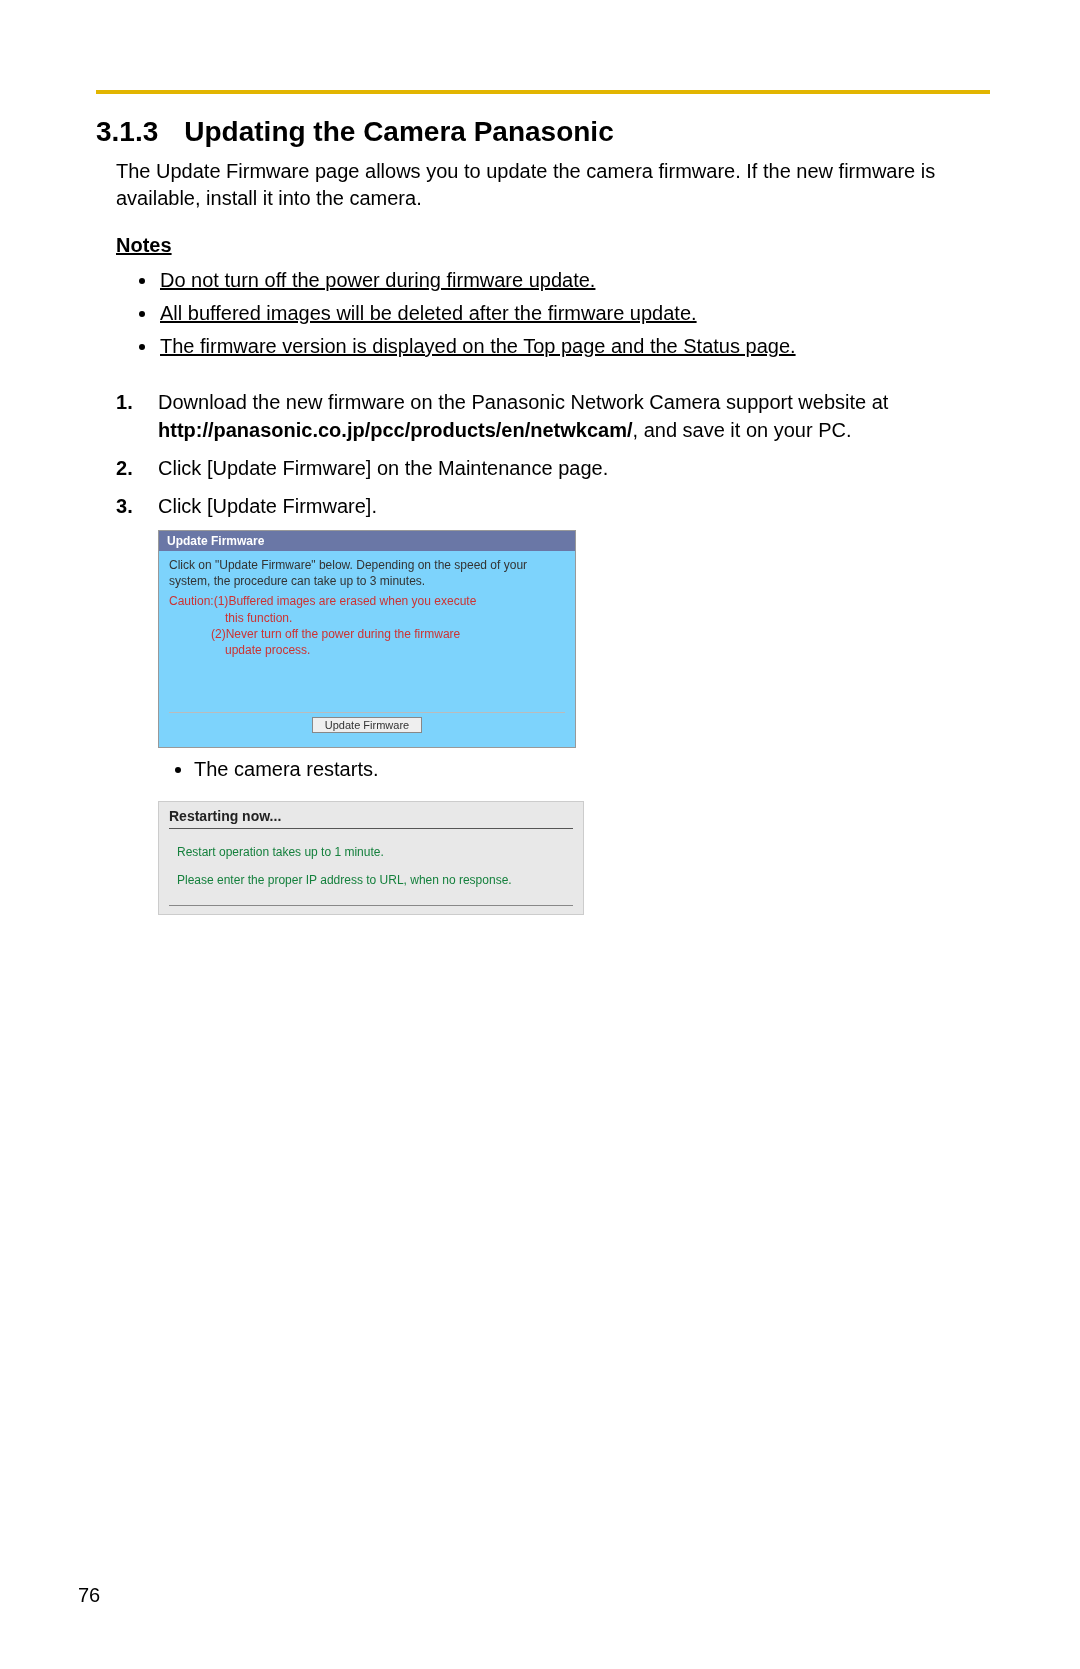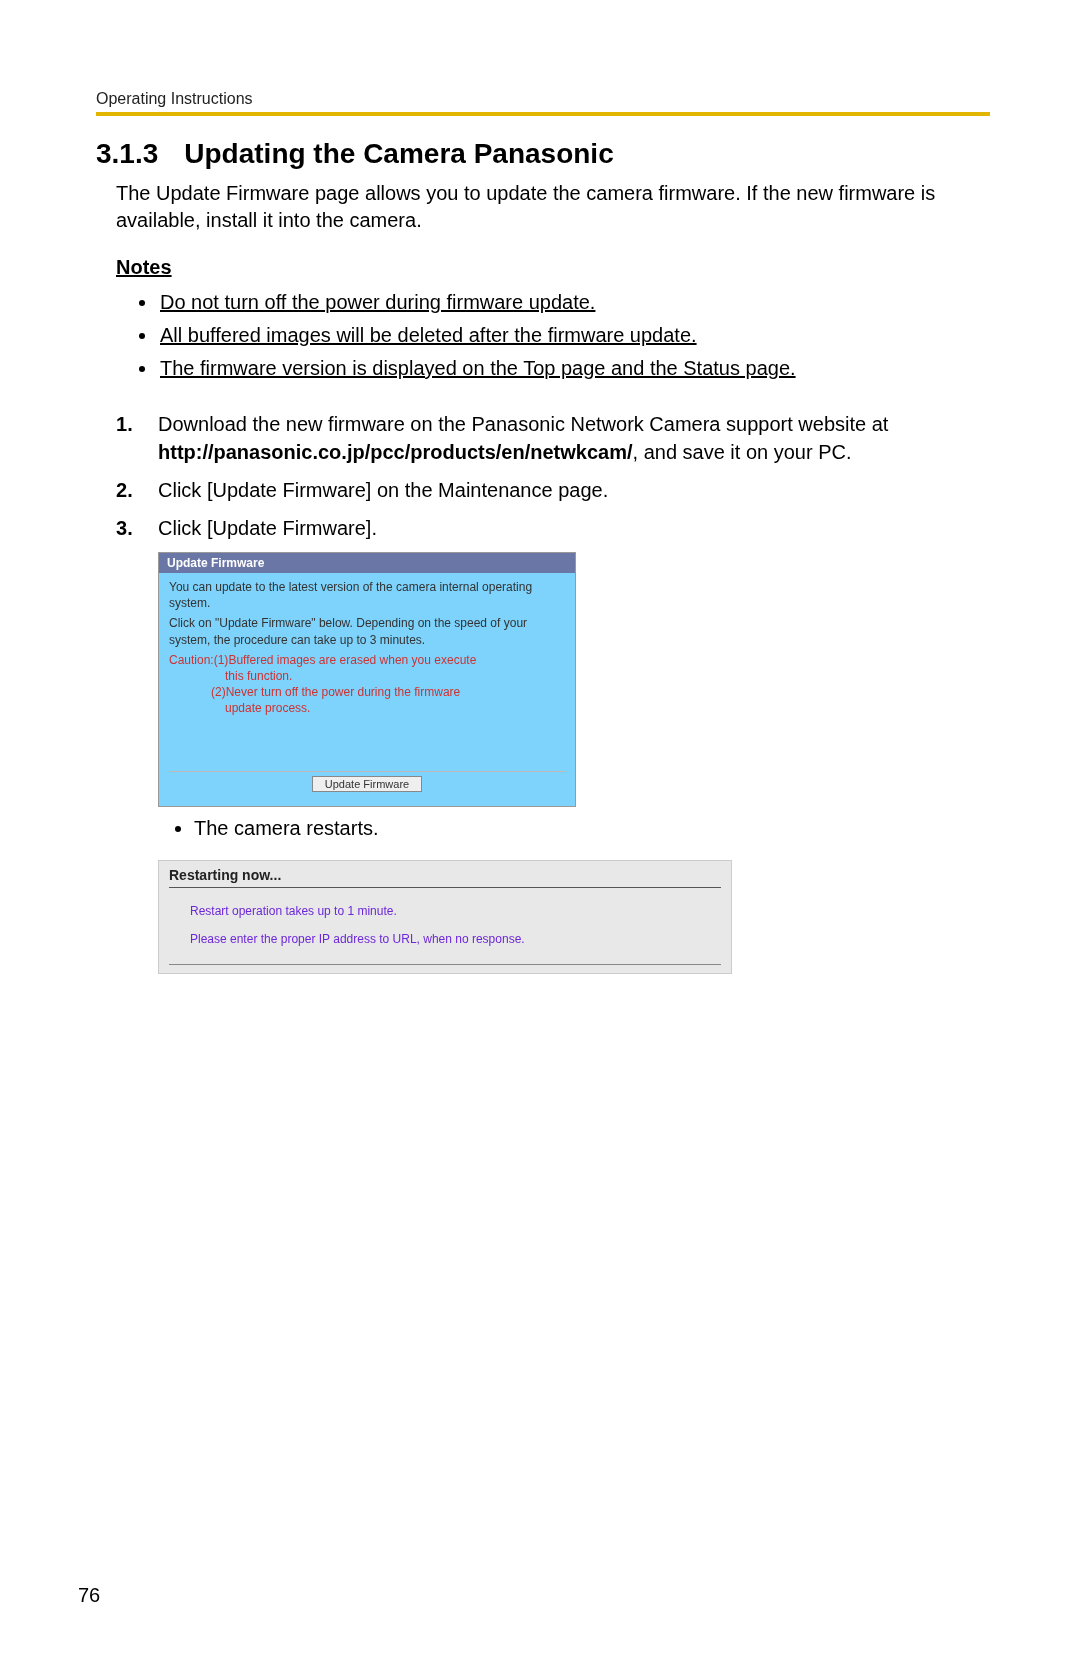--- a/index.html
+++ b/index.html
@@ -107,49 +107,48 @@
     color: #333;
   }
   .sub-bullet {
     margin: 0 0 20px 116px;
     padding: 0;
     font-size: 20px;
   }
   .sub-bullet li { list-style: disc outside; }
   
   .rs-box {
-    width: 574px;
+    width: 426px;
     margin: 13px 0 0 80px;
     background: #e8e8e8;
     border: 1px solid #ccc;
     font-family: Tahoma, Arial, sans-serif;
   }
   .rs-title {
     font-size: 14px;
     font-weight: bold;
     color: #222;
     padding: 6px 10px 4px 10px;
   }
   .rs-rule { border: none; border-top: 1px solid #555; margin: 0 10px 16px 10px; }
-  .rs-line { font-size: 12px; color: #6d28d9; padding: 0 18px 14px 31px; }
+  .rs-line { font-size: 12px; color: #15803d; padding: 0 18px 14px 18px; }
   .rs-rule2 { border: none; border-top: 1px solid #888; margin: 4px 10px 8px 10px; }
   .page-num {
     position: absolute;
     bottom: 62px;
     left: 78px;
     font-size: 20px;
     text-align: center;
   }
 </style>
 </head>
 <body>
 
 <div class="page">
 
-  <div class="running-head">Operating Instructions</div>
   <div class="accent-rule"></div>
 
   <h2 class="section-title">
     <span class="sec-num">3.1.3</span><span>Updating the Camera Panasonic</span>
   </h2>
 
   <p class="intro">The Update Firmware page allows you to update the camera firmware. If the new firmware is available, install it into the camera.</p>
 
   <div class="notes-hd">Notes</div>
   <ul class="plain">
@@ -162,21 +161,20 @@
     <li>
       <span>Download the new firmware on the Panasonic Network Camera support website at </span><span class="url">http://panasonic.co.jp/pcc/products/en/netwkcam/</span><span>, and save it on your PC.</span>
     </li>
     <li>Click [Update Firmware] on the Maintenance page.</li>
     <li>Click [Update Firmware].</li>
   </ol>
 
   <div class="fw-box">
     <div class="fw-title">Update Firmware</div>
     <div class="fw-body">
-      <div class="fw-desc">You can update to the latest version of the camera internal operating system.</div>
       <div class="fw-desc">Click on "Update Firmware" below. Depending on the speed of your system, the procedure can take up to 3 minutes.</div>
       <div class="fw-caution">
         <span class="c-lbl">Caution:</span><span>(1)</span><span>Buffered images are erased when you execute</span>
         <span class="c-sub">this function.</span>
         <span class="c-item"><span>(2)</span><span>Never turn off the power during the firmware</span></span>
         <span class="c-sub">update process.</span>
       </div>
       <hr class="fw-hr">
       <div class="fw-btnrow">
         <button class="fw-btn">Update Firmware</button>

